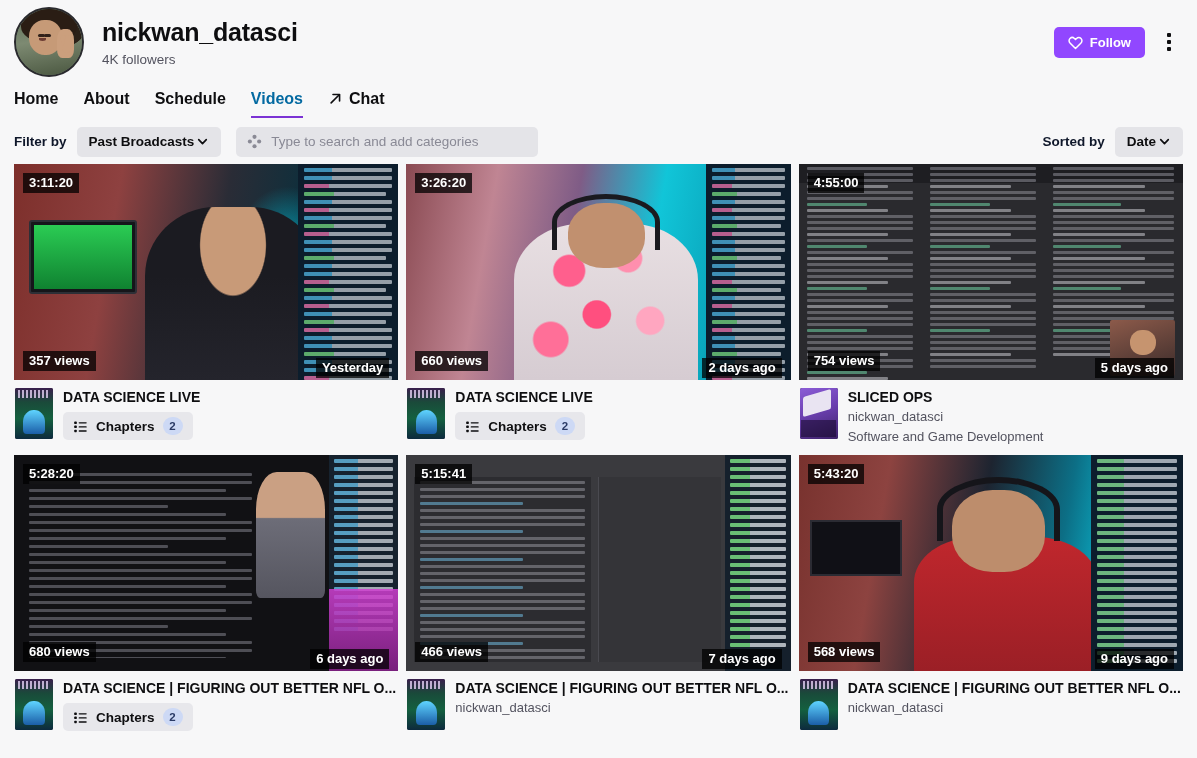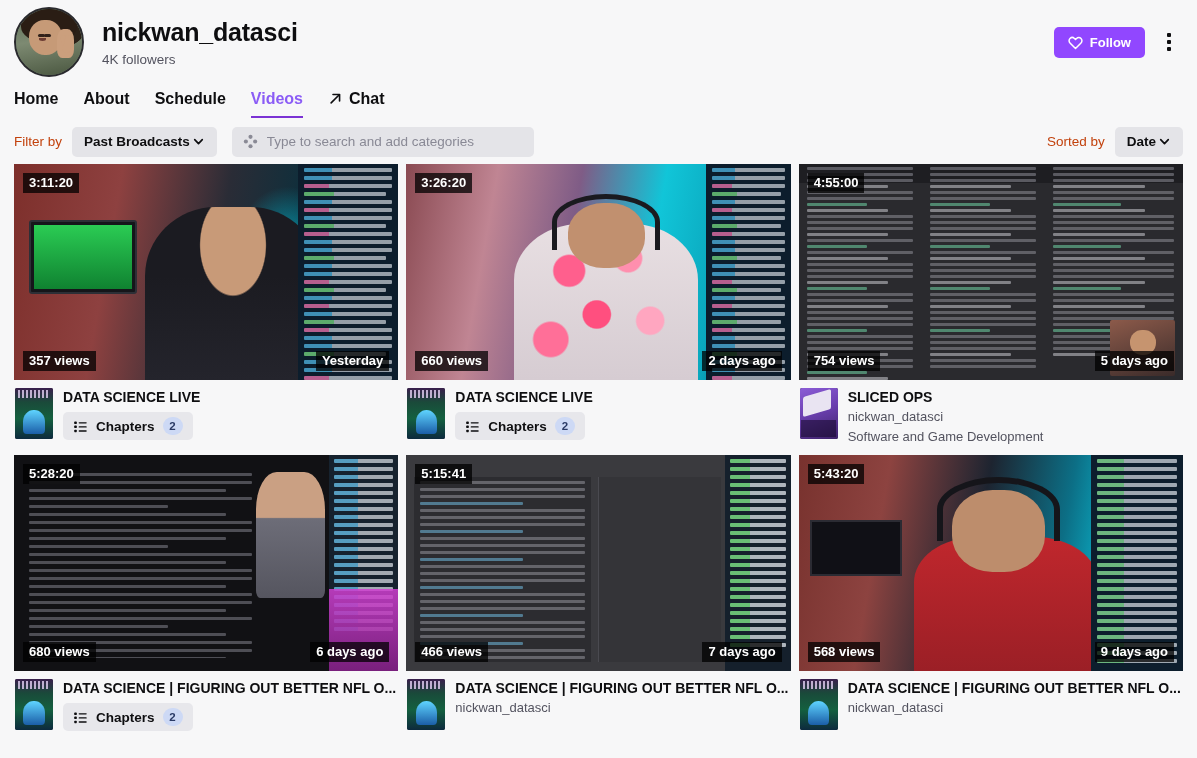--- a/index.html
+++ b/index.html
@@ -124,35 +124,35 @@
   }
   .nav-tab {
     font-size: 16px; font-weight: bold;
     color: #0e0e10;
     line-height: 20px;
     padding-bottom: 9px;
     cursor: pointer;
     position: relative;
     display: flex; align-items: center; gap: 6px;
   }
-  .nav-tab.active { color: #8b5cf6; }
+  .nav-tab.active { color: #0369a1; }
   .nav-tab.active::after {
     content: ""; position: absolute;
     left: 0; right: 0; bottom: 0;
     height: 2px; background: #7b32d4;
   }
 
   
   .filter-bar {
     display: flex; align-items: center;
     padding: 5px 14px 0 14px;
     height: 42px;
   }
   .filter-label, .sort-label {
-    font-size: 13.5px; font-weight: normal; color: #c2410c;
+    font-size: 13.5px; font-weight: bold; color: #0f172a;
   }
   .pill-select {
     display: flex; align-items: center; gap: 2px;
     background: #e4e4e8;
     border: none; border-radius: 5px;
     height: 30px; padding: 0 12px;
     margin-left: 10px;
     font-family: inherit; font-size: 13.5px; font-weight: bold;
     color: #0e0e10; cursor: pointer;
   }
@@ -201,21 +201,21 @@
     color: #fff;
     font-size: 13px;
     font-weight: bold;
     padding: 2px 6px;
     border-radius: 0;
     line-height: 16px;
     white-space: nowrap;
   }
   .ov.dur { top: 9px; left: 9px; }
   .ov.views { bottom: 9px; left: 9px; }
-  .ov.age { bottom: 9px; right: 9px; }
+  .ov.age { bottom: 2px; right: 9px; }
 
   .card-meta {
     display: flex;
     gap: 10px;
     padding: 8px 1px 0 1px;
   }
   .boxart {
     width: 38px; height: 51px;
     flex: 0 0 auto;
     border-radius: 2px;

